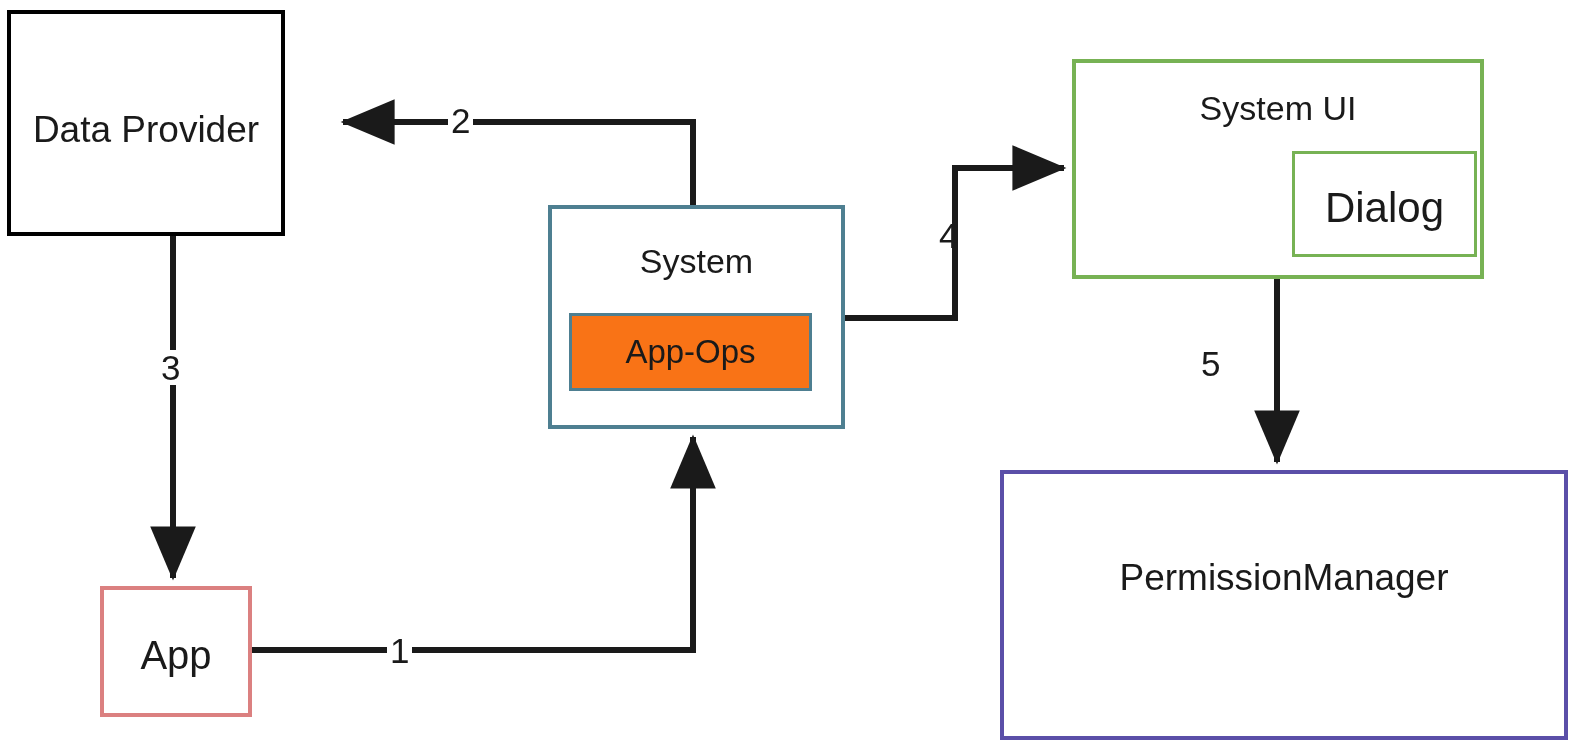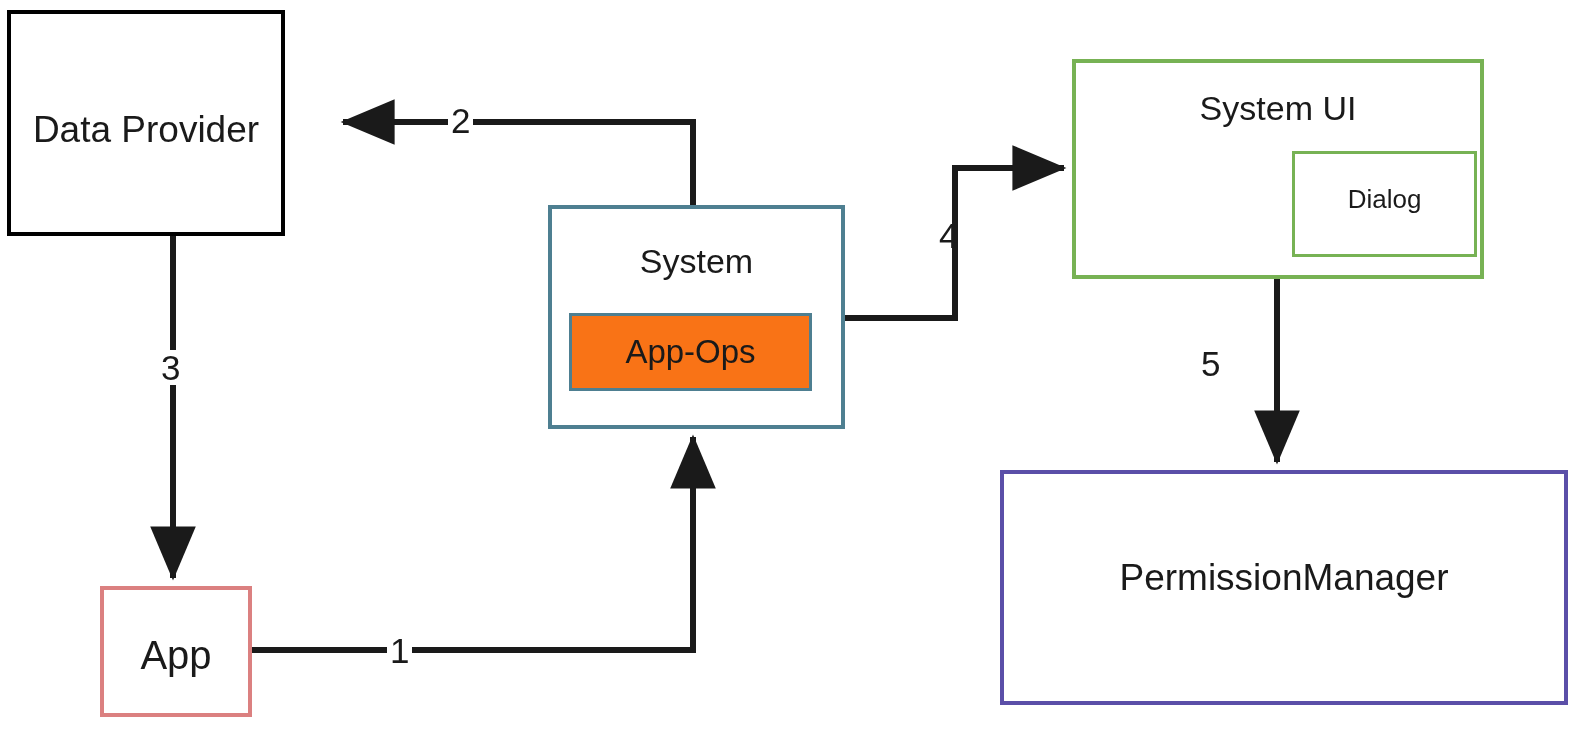--- a/index.html
+++ b/index.html
@@ -84,25 +84,25 @@
     top: 26px; font-size: 34px;
   }
   #node-dialog {
     position: absolute;
     left: 216px; top: 88px; width: 185px; height: 106px;
     background: #ffffff;
     border: 3px solid #77B254;
     box-sizing: border-box;
   }
   #node-dialog .node-label {
-    top: 30px; font-size: 26px;
+    top: 30px; font-size: 42px;
   }
 
   #node-permission-manager {
-    left: 1000px; top: 470px; width: 568px; height: 235px;
+    left: 1000px; top: 470px; width: 568px; height: 270px;
     border: 4px solid #5B4FA8;
   }
   #node-permission-manager .node-label {
     top: 83px; font-size: 37px;
   }
 
   #node-app {
     left: 100px; top: 586px; width: 152px; height: 131px;
     border: 4px solid #DB8080;
   }

